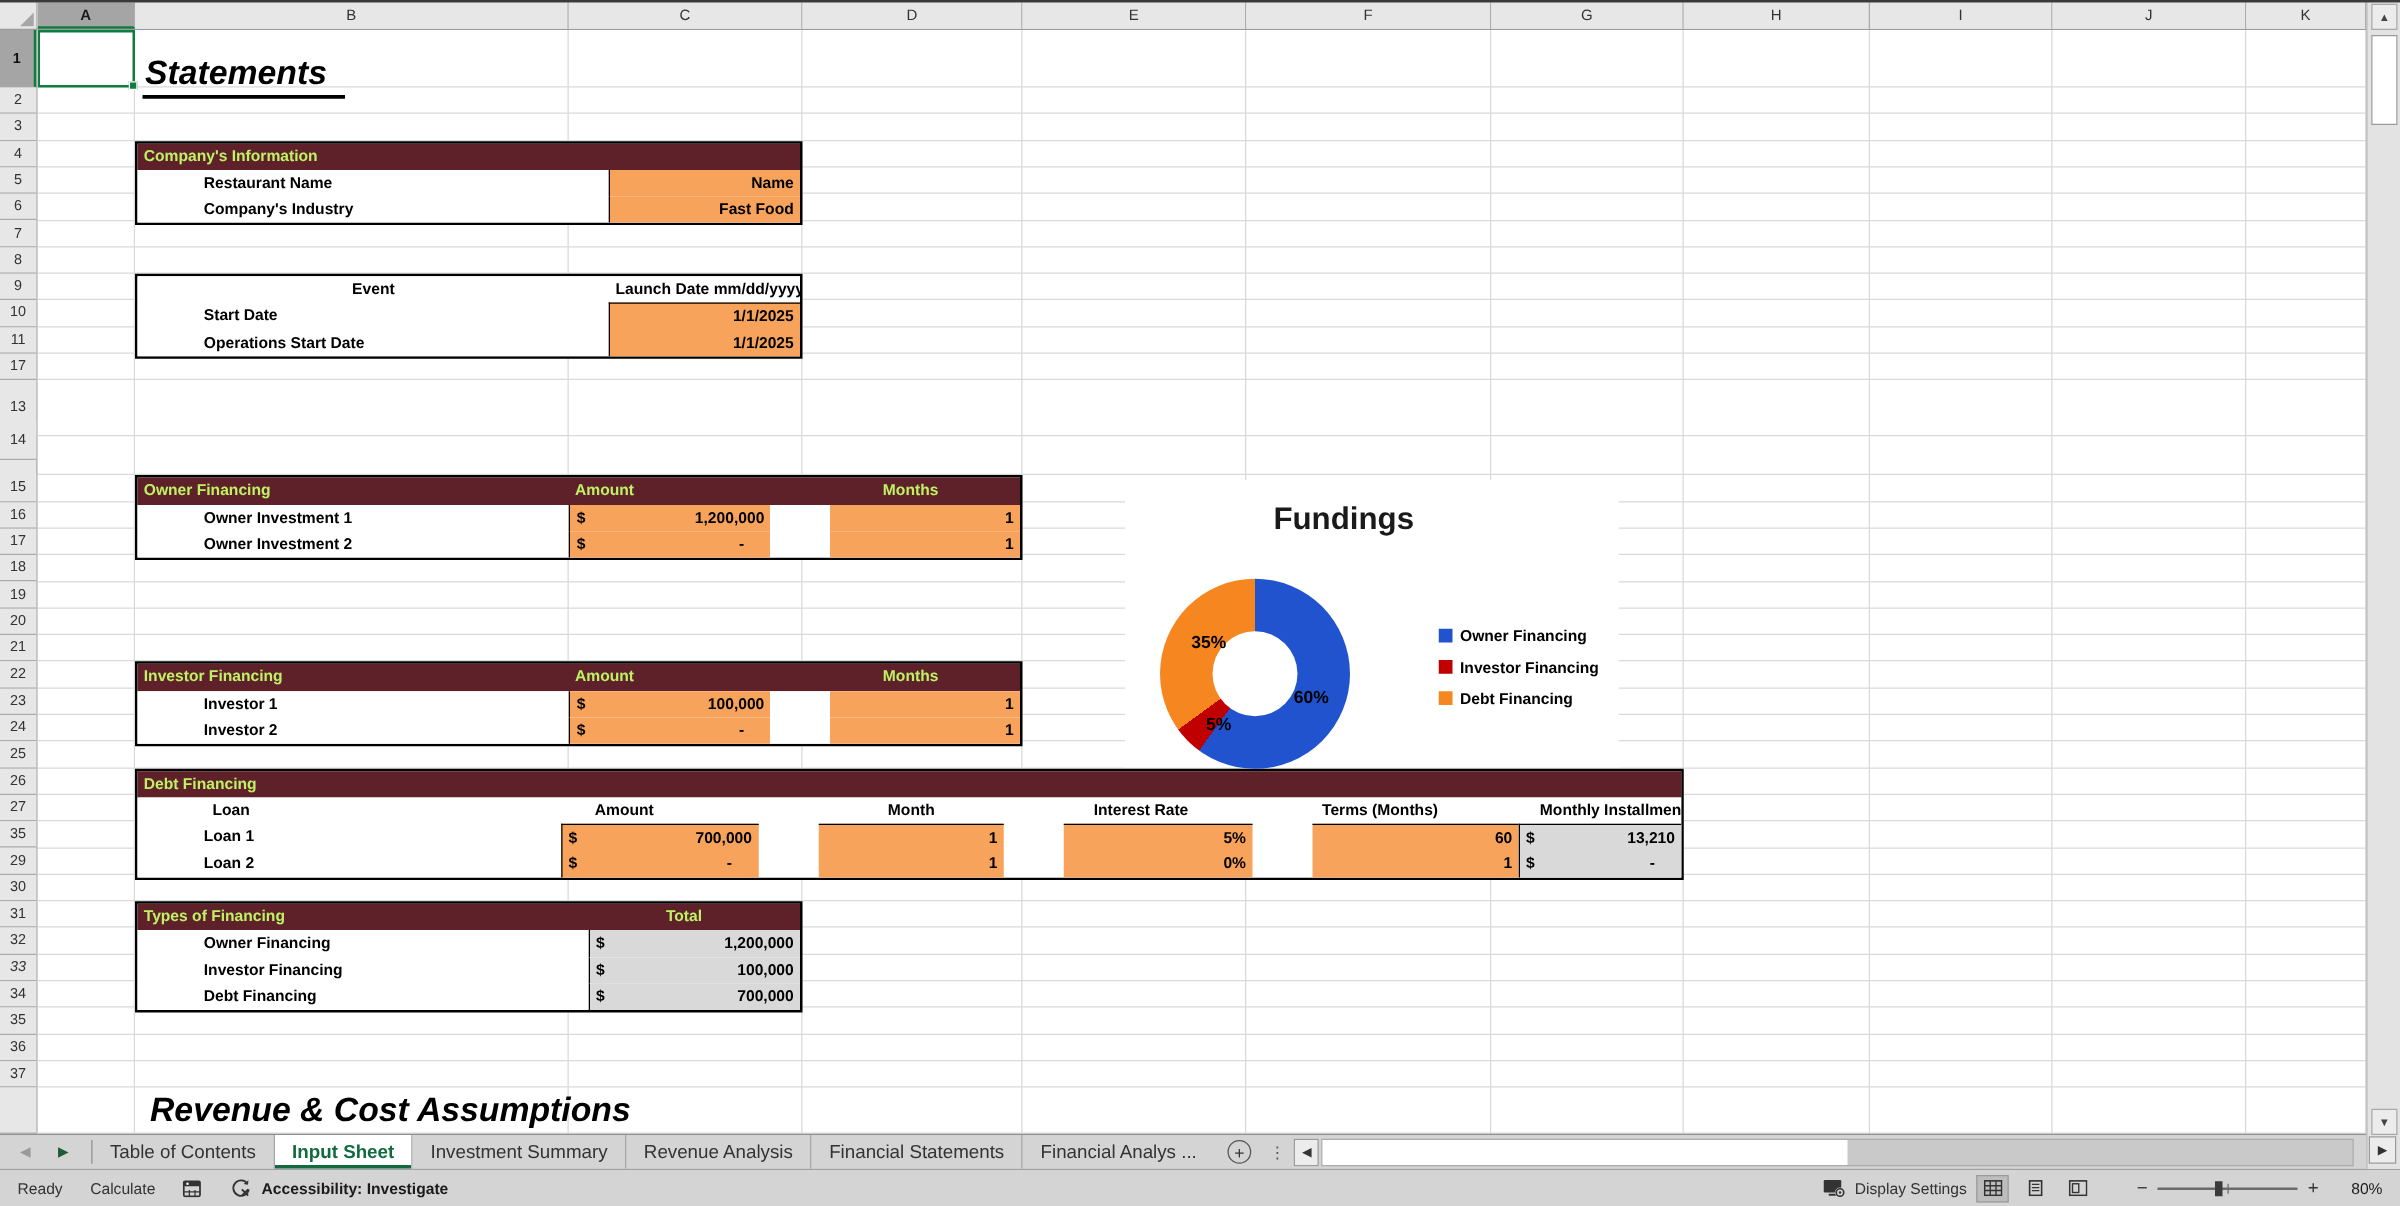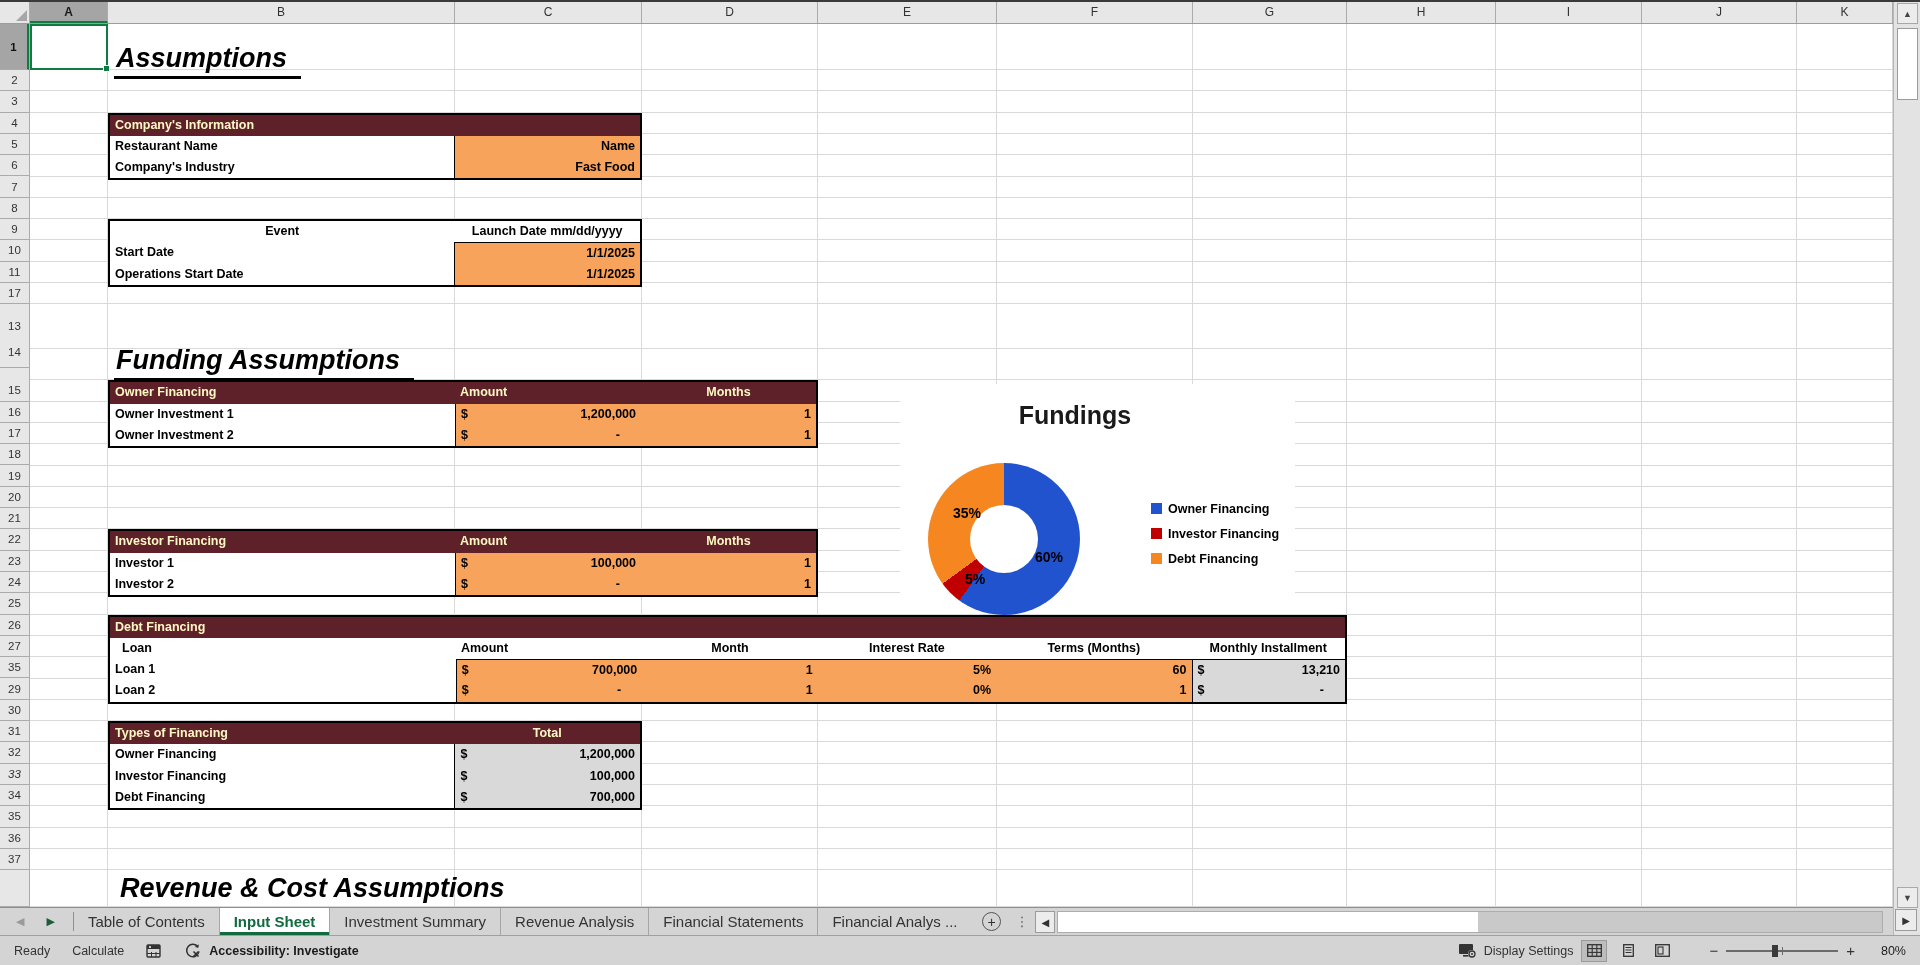--- a/index.html
+++ b/index.html
@@ -27,24 +27,24 @@
   .gl{position:absolute;background:#D9D9D9;z-index:1;}
   .a1{position:absolute;left:0;top:0;width:78px;height:46px;border:2px solid #107C41;z-index:4;background:#fff;}
   .a1 .handle{position:absolute;right:-4px;bottom:-4px;width:7px;height:7px;background:#107C41;border:1px solid #fff;}
 
   .sheet-heading{position:absolute;z-index:3;font-style:italic;font-weight:700;font-size:27px;
       color:#000;border-bottom:3px solid #000;padding:0 14px 2px 2px;line-height:1.1;background:transparent;white-space:nowrap;}
   .sheet-heading.nline{border-bottom:none;}
 
   
   .tbl{position:absolute;z-index:3;border:2px solid #000;background:#fff;font-weight:700;font-size:12.5px;color:#000;}
-  .tbl-hdr{display:flex;background:#5E2129;color:#fef9c3;height:21.3px;line-height:21.3px;}
+  .tbl-hdr{display:flex;background:#5E2129;color:#bef264;height:21.3px;line-height:21.3px;}
   .tbl-hdr span{padding:0 5px;white-space:nowrap;overflow:hidden;}
   .trow{display:flex;height:21.3px;line-height:21.3px;background:#fff;}
-  .tc{padding:0 5px;white-space:nowrap;overflow:hidden;}
+  .tc{padding:0 5px;white-space:nowrap;overflow:hidden;margin-left:48px;}
   .lab{text-align:left;}
   .rt{text-align:right;}
   .ctr{text-align:center;}
   .orange{background:#F8A35C;}
   .gray{background:#D9D9D9;}
   .vl{border-left:1px solid #000;}
   .bt{border-top:1px solid #000;}
   .money{display:flex;justify-content:space-between;padding:0 5px;}
   .money .num{text-align:right;}
   .dash{padding-right:16px;}
@@ -217,22 +217,21 @@
         <div class="gl" style="left: 0px; top: 802.6px; width: 1863px; height: 1px;"></div>
         <div class="gl" style="left: 0px; top: 823.9px; width: 1863px; height: 1px;"></div>
         <div class="gl" style="left: 0px; top: 845.2px; width: 1863px; height: 1px;"></div>
         <div class="gl" style="left: 0px; top: 881.9px; width: 1863px; height: 1px;"></div>
       </div>
 
     <div class="a1">
       <div class="handle"></div>
     </div>
 
-    <div class="sheet-heading" style="left:84px;top:20px;">Assumptions</div>
-    <div class="sheet-heading" style="left:84px;top:322px;">Funding Assumptions</div>
+    <div class="sheet-heading" style="left:84px;top:20px;">Statements</div>
     <div class="sheet-heading nline" style="left:88px;top:850px;">Revenue &amp; Cost Assumptions</div>
 
     <div class="tbl" style="left:78px;top:88.6px;width:534px;">
       <div class="tbl-hdr">
         <span>Company's Information</span>
       </div>
       <div class="trow">
         <div class="tc lab" style="width:347px;">Restaurant Name</div>
         <div class="tc rt orange vl" style="width:187px;">Name</div>
       </div>

